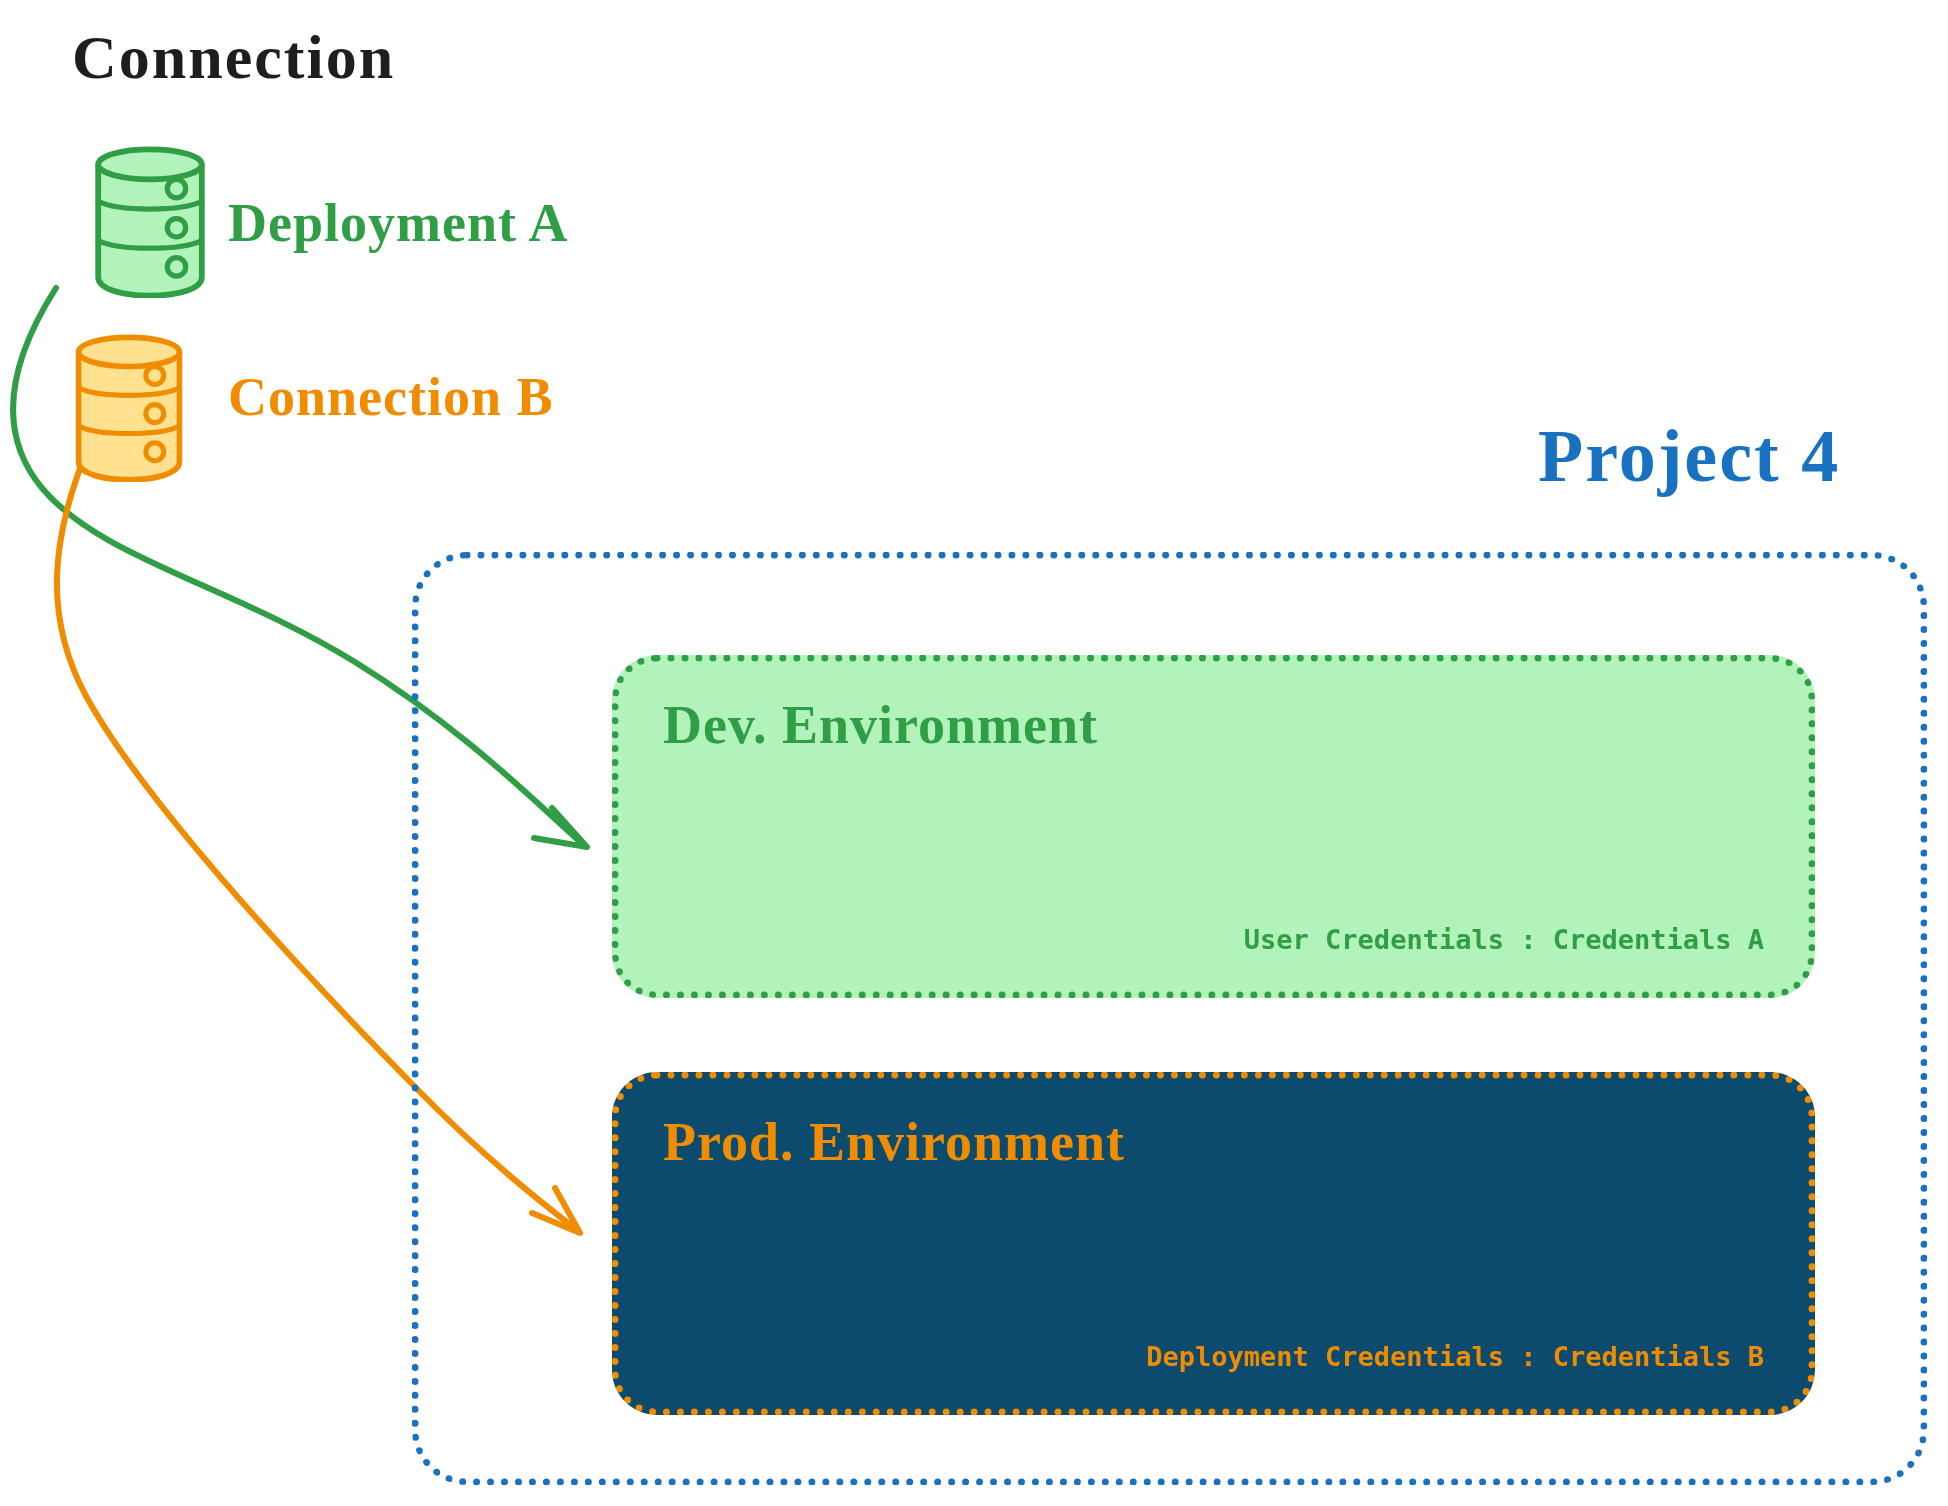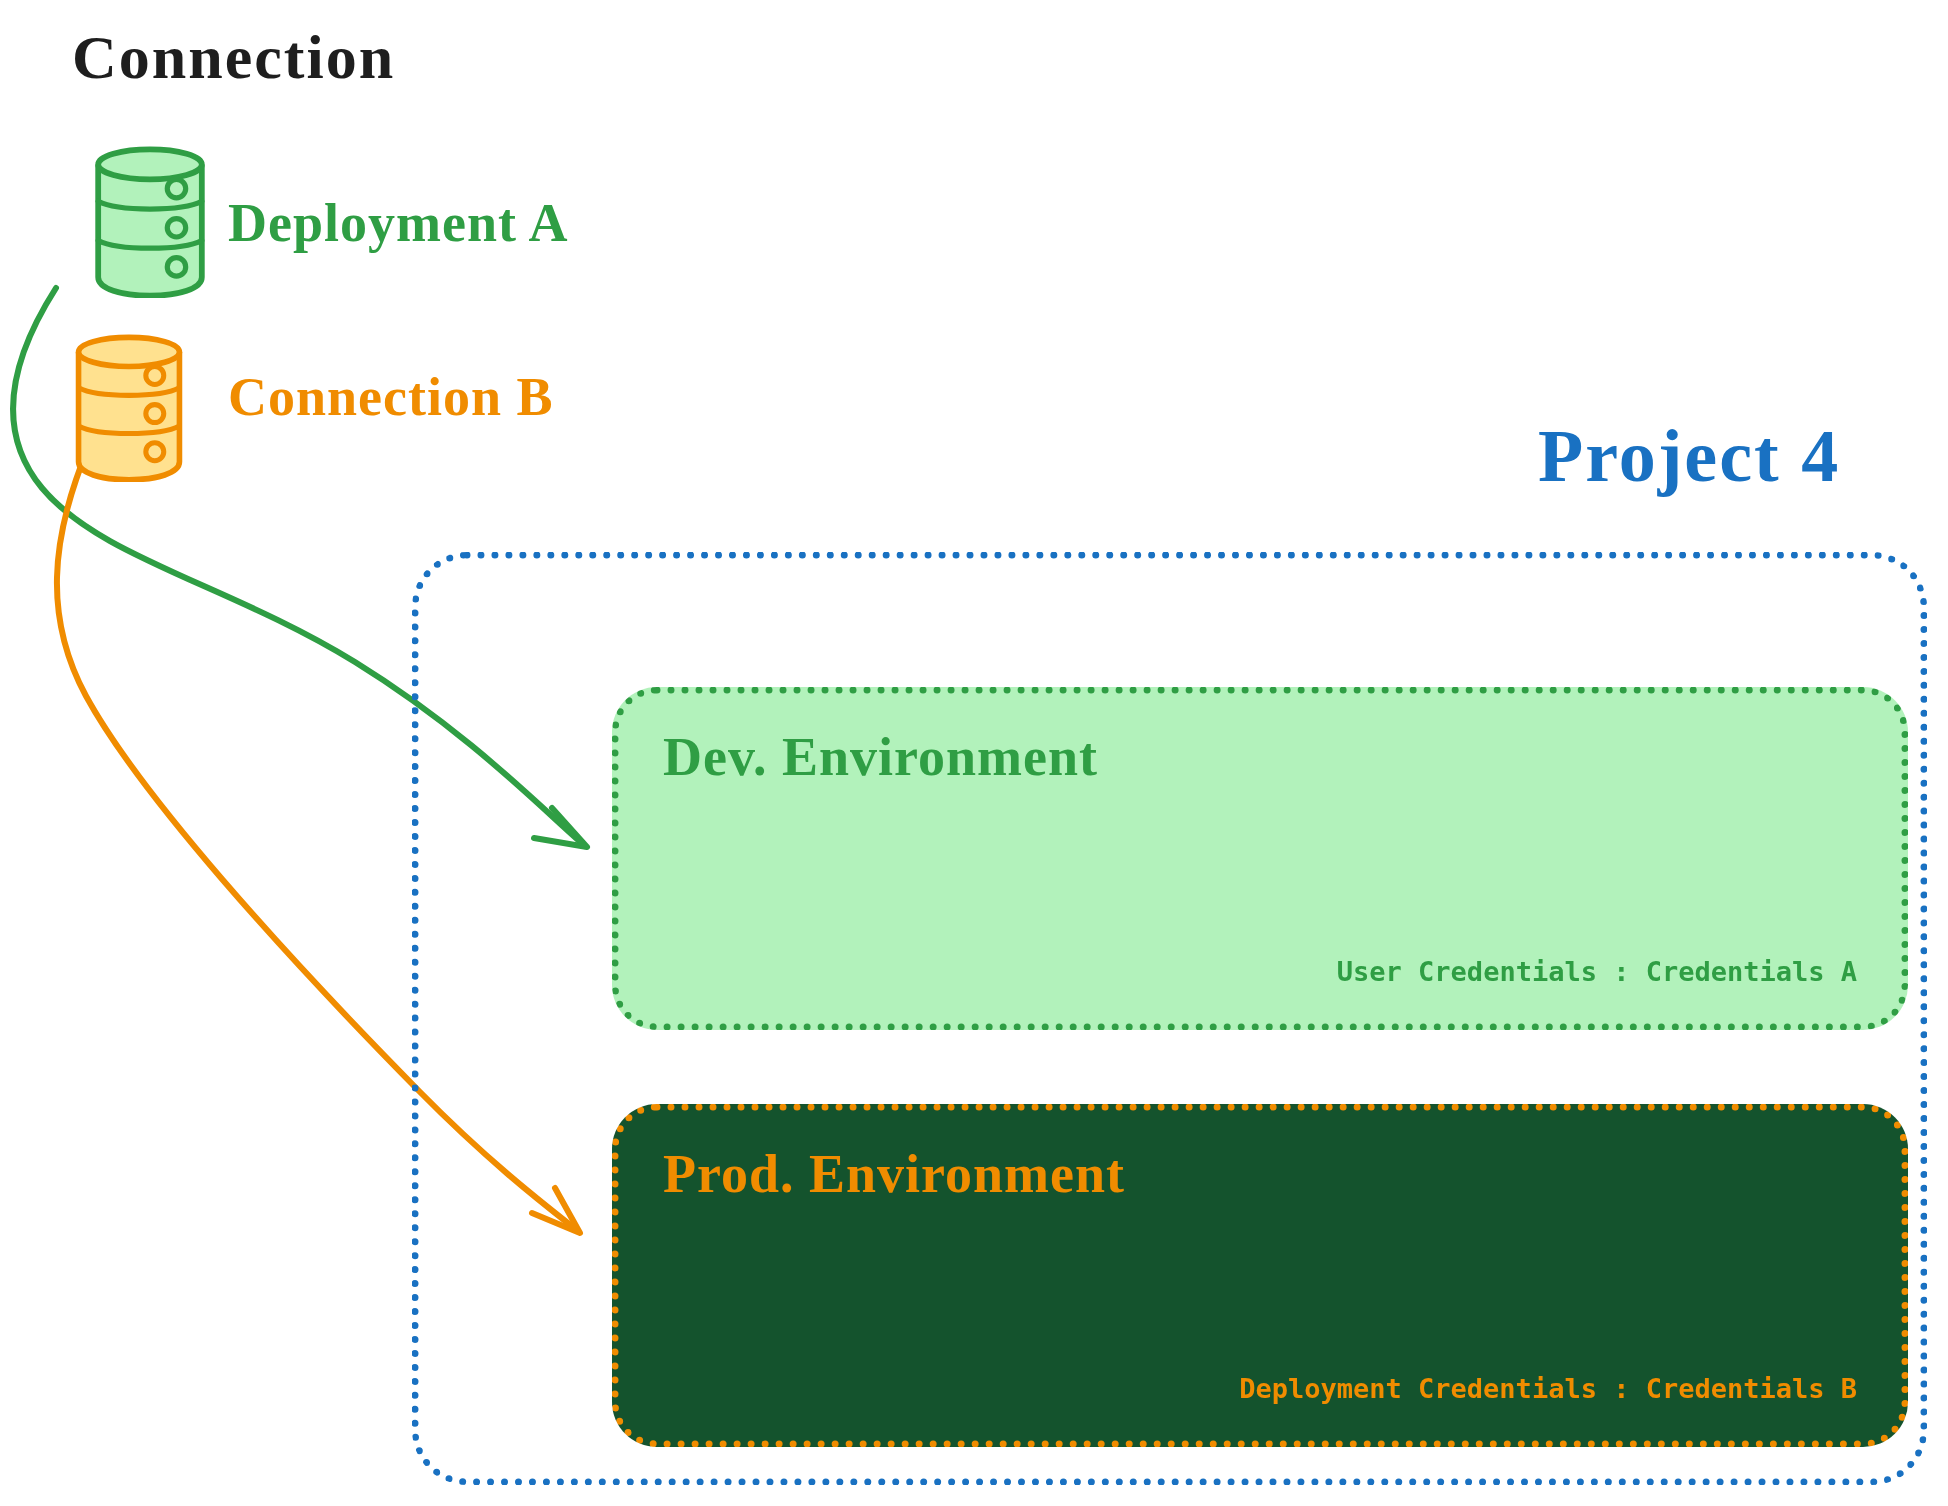--- a/index.html
+++ b/index.html
@@ -32,29 +32,29 @@
   }
 
   .project-box{
     position:absolute;left:412px;top:552px;width:1515px;height:933px;
     border:7px dotted #1971c2;border-radius:55px;
     box-sizing:border-box;background:transparent;
   }
 
   .env-box{
     position:absolute;box-sizing:border-box;
-    border-radius:45px;width:1296px;height:343px;margin-top:32px;
+    border-radius:45px;width:1203px;height:343px;
   }
   .env-box.dev{
     left:612px;top:655px;
     background:#b2f2bb;border:7px dotted #2f9e44;
   }
   .env-box.prod{
     left:612px;top:1072px;
-    background:#14532d;border:7px dotted #f08c00;
+    background:#0c4a6e;border:7px dotted #f08c00;
   }
   .env-title{
     position:absolute;left:44px;top:32px;
     font-size:54px;letter-spacing:1px;
   }
   .env-box.dev .env-title{color:#2f9e44;}
   .env-box.prod .env-title{color:#f08c00;}
 
   .env-creds{
     position:absolute;right:44px;bottom:36px;

